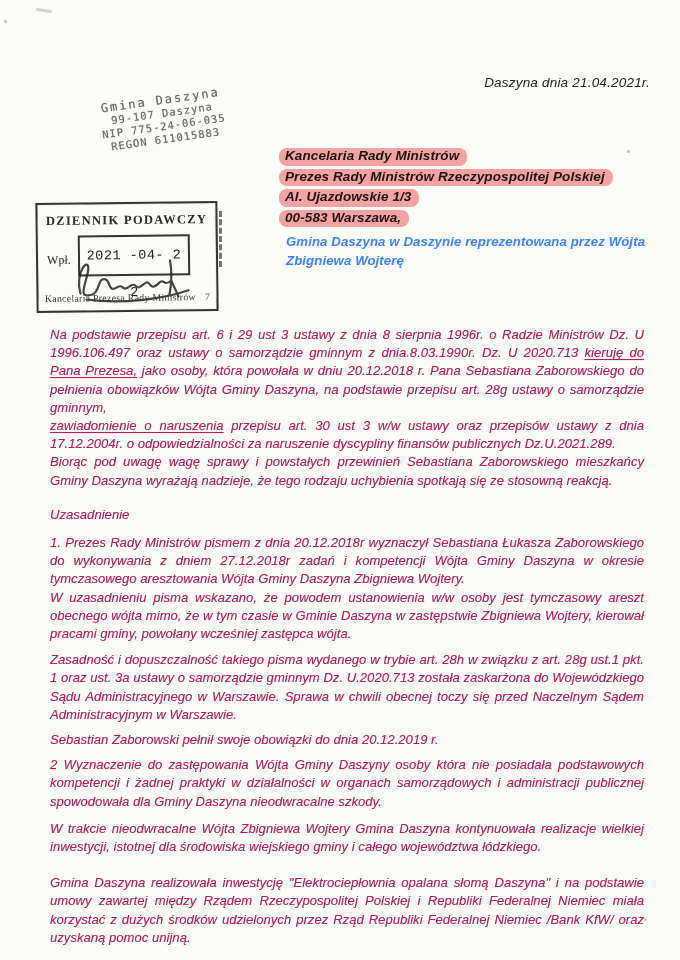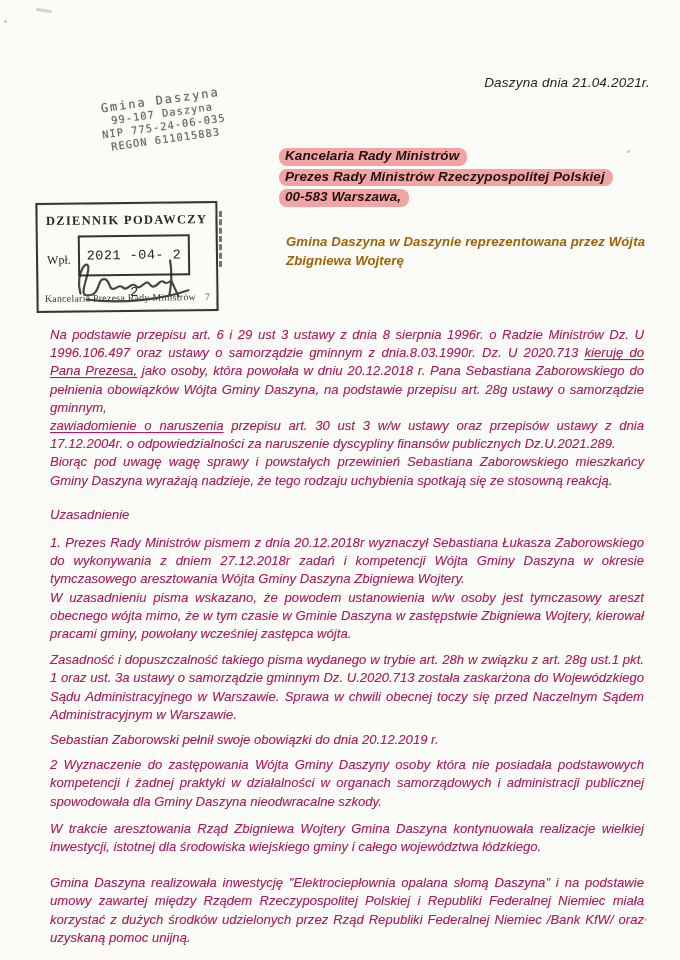--- a/index.html
+++ b/index.html
@@ -63,21 +63,21 @@
     font-size:9.8px;letter-spacing:.3px;color:#38362f;
   }
   .registry-office .num{margin-left:9px;opacity:.8;}
   .dash-mark{
     position:absolute;left:219px;top:211px;height:56px;width:0;
     border-left:3px dashed #4a4944;opacity:.75;
   }
 
   
   .rep{position:absolute;left:286px;font-weight:bold;font-style:italic;
-       font-size:13.2px;color:#a16207;letter-spacing:.1px;}
+       font-size:13.2px;color:#3b82f6;letter-spacing:.1px;}
   .rep1{top:234px;}
   .rep2{top:253px;}
 
   
   .body{
     position:absolute;left:50px;top:326px;width:594px;
     font-style:italic;font-size:13px;line-height:18.2px;
     text-align:justify;color:#be185d;letter-spacing:.05px;
     text-shadow:.2px .2px .3px rgba(0,0,0,.28);
   }
@@ -105,20 +105,21 @@
   <div class="gmina-stamp">
     <div class="gl">Gmina Daszyna</div>
     <div class="gl">99-107 Daszyna</div>
     <div class="gl">NIP 775-24-06-035</div>
     <div class="gl">REGON 611015883</div>
   </div>
 
   <div class="recipient">
     <div class="rline"><span class="hl">Kancelaria Rady Ministrów</span></div>
     <div class="rline"><span class="hl">Prezes Rady Ministrów Rzeczypospolitej Polskiej</span></div>
+    <div class="rline"><span class="hl">Al. Ujazdowskie 1/3</span></div>
     <div class="rline"><span class="hl">00-583 Warszawa,</span></div>
   </div>
 
   <div class="registry-stamp">
     <div class="registry-title">DZIENNIK PODAWCZY</div>
     <div class="registry-wpl">Wpł.</div>
     <div class="registry-datebox">2021 -04- 2 2</div>
     <svg class="registry-signature" viewBox="0 0 136 52">
       <g fill="none" stroke="#26251f" stroke-width="2.2" stroke-linecap="round" opacity=".85">
         <path d="M14 40 C8 18 24 2 22 17 C20 30 10 46 26 41 C34 38 31 24 39 26 C45 28 41 40 51 34 C58 30 55 40 64 33 C71 28 68 40 78 31 C85 25 82 41 93 30 C98 25 97 35 105 28 L112 44"></path>
@@ -136,17 +137,17 @@
   <div class="rep rep2">Zbigniewa Wojterę</div>
 
   <div class="body">
     <p><span>Na podstawie przepisu art. 6 i 29 ust 3 ustawy z dnia 8 sierpnia 1996r. o Radzie Ministrów Dz. U 1996.106.497 oraz ustawy o samorządzie gminnym z dnia.8.03.1990r. Dz. U 2020.713 </span><span class="u">kieruję do Pana Prezesa,</span><span> jako osoby, która powołała w dniu 20.12.2018 r. Pana Sebastiana Zaborowskiego do pełnienia obowiązków Wójta Gminy Daszyna, na podstawie przepisu art. 28g ustawy o samorządzie gminnym,</span><br><span class="u">zawiadomienie o naruszenia</span><span> przepisu art. 30 ust 3 w/w ustawy oraz przepisów ustawy z dnia 17.12.2004r. o odpowiedzialności za naruszenie dyscypliny finansów publicznych Dz.U.2021.289.</span><br><span>Biorąc pod uwagę wagę sprawy i powstałych przewinień Sebastiana Zaborowskiego mieszkańcy Gminy Daszyna wyrażają nadzieje, że tego rodzaju uchybienia spotkają się ze stosowną reakcją.</span></p>
     <p class="heading">Uzasadnienie</p>
     <p class="para">1. Prezes Rady Ministrów pismem z dnia 20.12.2018r wyznaczył Sebastiana Łukasza Zaborowskiego do wykonywania z dniem 27.12.2018r zadań i kompetencji Wójta Gminy Daszyna w okresie tymczasowego aresztowania Wójta Gminy Daszyna Zbigniewa Wojtery.
 W uzasadnieniu pisma wskazano, że powodem ustanowienia w/w osoby jest tymczasowy areszt obecnego wójta mimo, że w tym czasie w Gminie Daszyna w zastępstwie Zbigniewa Wojtery, kierował pracami gminy, powołany wcześniej zastępca wójta.</p>
     <p class="para mt-a">Zasadność i dopuszczalność takiego pisma wydanego w trybie art. 28h w związku z art. 28g ust.1 pkt. 1 oraz ust. 3a ustawy o samorządzie gminnym Dz. U.2020.713 została zaskarżona do Wojewódzkiego Sądu Administracyjnego w Warszawie. Sprawa w chwili obecnej toczy się przed Naczelnym Sądem Administracyjnym w Warszawie.</p>
     <p class="para mt-b">Sebastian Zaborowski pełnił swoje obowiązki do dnia 20.12.2019 r.</p>
     <p class="para mt-b">2 Wyznaczenie do zastępowania Wójta Gminy Daszyny osoby która nie posiadała podstawowych kompetencji i żadnej praktyki w działalności w organach samorządowych i administracji publicznej spowodowała dla Gminy Daszyna nieodwracalne szkody.</p>
-    <p class="para mt-c">W trakcie aresztowania Rząd Zbigniewa Wojtery Gmina Daszyna kontynuowała realizacje wielkiej inwestycji, istotnej dla środowiska wiejskiego gminy i całego województwa łódzkiego.</p>
+    <p class="para mt-c">W trakcie nieodwracalne Wójta Zbigniewa Wojtery Gmina Daszyna kontynuowała realizacje wielkiej inwestycji, istotnej dla środowiska wiejskiego gminy i całego województwa łódzkiego.</p>
     <p class="para mt-d">Gmina Daszyna realizowała inwestycję "Elektrociepłownia opalana słomą Daszyna" i na podstawie umowy zawartej między Rządem Rzeczypospolitej Polskiej i Republiki Federalnej Niemiec miała korzystać z dużych środków udzielonych przez Rząd Republiki Federalnej Niemiec /Bank KfW/ oraz uzyskaną pomoc unijną.</p>
   </div>
 
 </div>
 
 </body></html>

